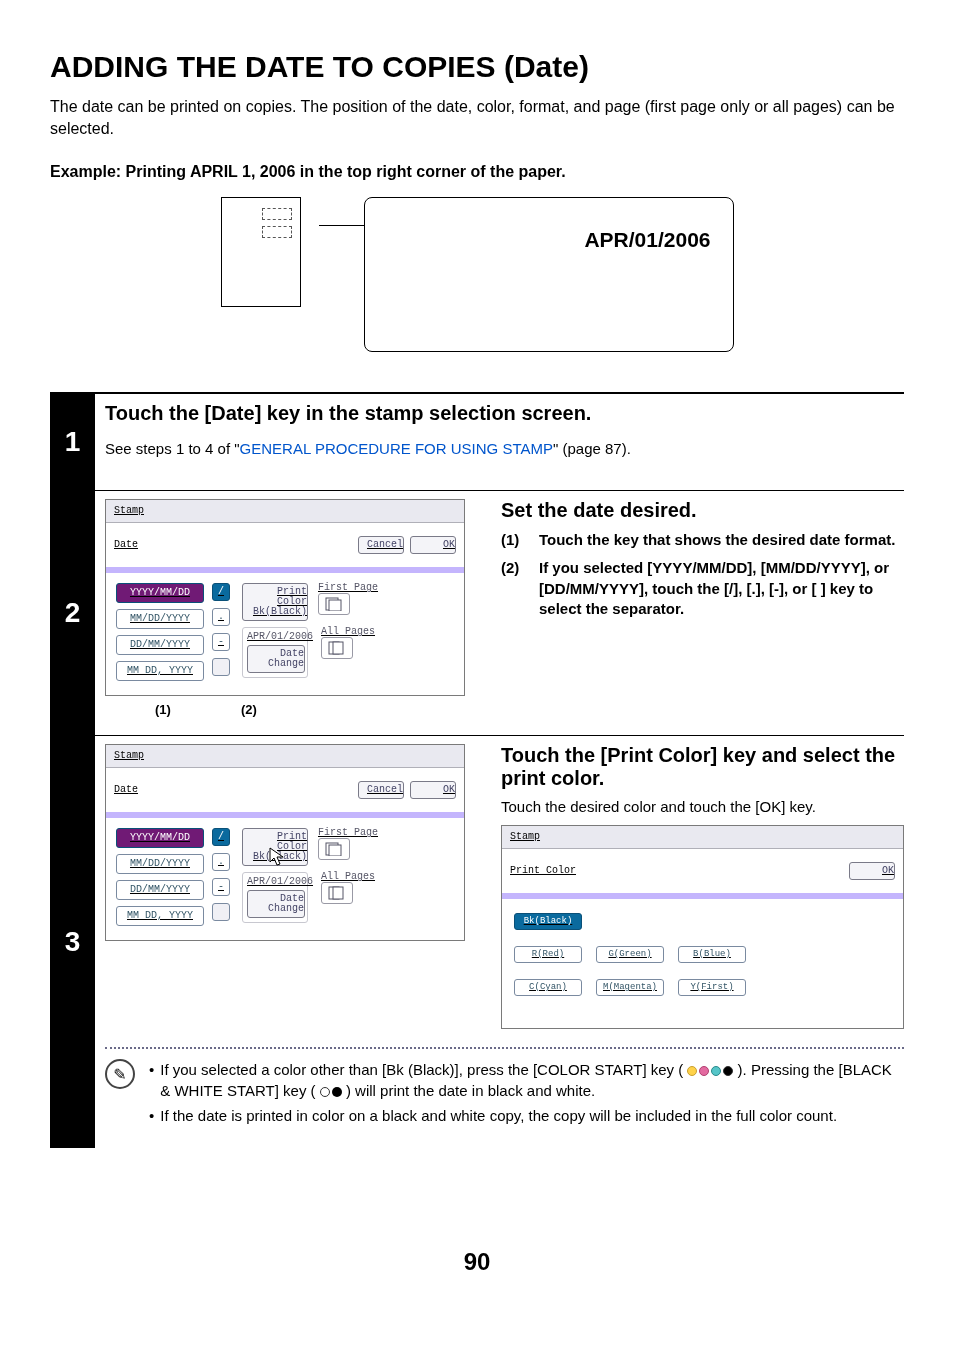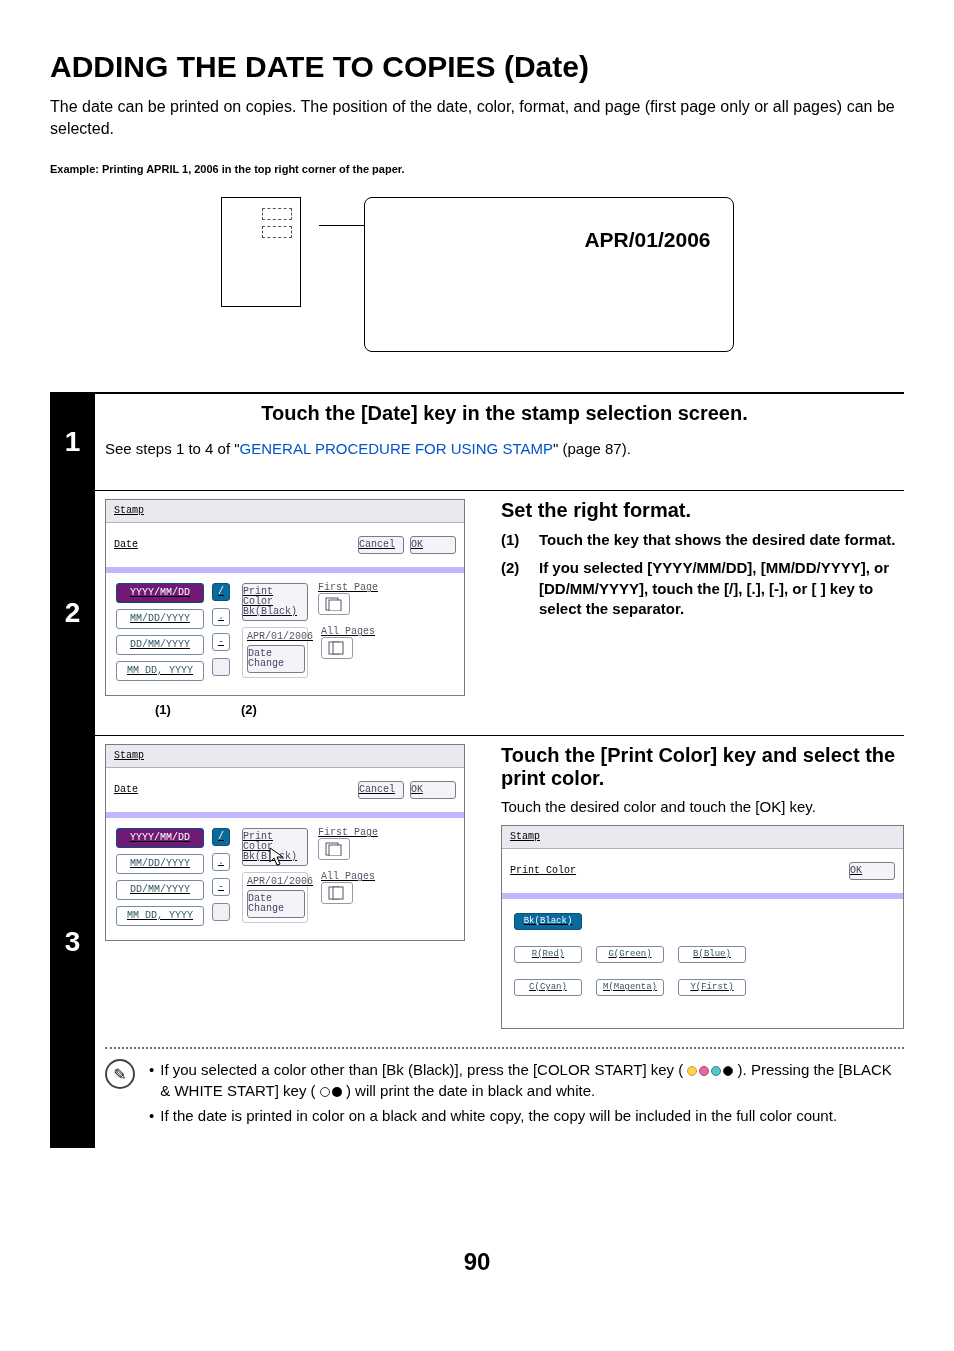--- a/index.html
+++ b/index.html
@@ -1,48 +1,48 @@
 <!DOCTYPE html>
 <html><head>
 <meta charset="utf-8">
 <style>
   *{box-sizing:border-box;}
   body{font-family:Arial,Helvetica,sans-serif;margin:0;background:#fff;color:#000;}
   .page{width:954px;margin:0 auto;padding:50px 50px 30px 50px;position:relative;}
   h1{font-size:30px;font-weight:bold;margin:0 0 12px 0;}
   .intro{font-size:16px;margin:0 0 24px 0;line-height:1.35;}
-  .example-label{font-size:11px;font-weight:bold;margin:0 0 22px 0;}
+  .example-label{font-size:16px;font-weight:bold;margin:0 0 16px 0;}
   .example-fig{display:flex;align-items:flex-start;justify-content:center;margin:0 0 40px 0;}
   .sheet-small{width:80px;height:110px;border:1px solid #000;position:relative;margin-right:18px;}
   .dashed{position:absolute;width:30px;height:12px;border:1px dashed #555;}
   .sheet-big{width:370px;height:155px;border:1px solid #000;border-radius:8px;padding:30px 22px 10px 22px;text-align:right;}
   .sheet-big .date{font-size:21px;font-weight:bold;}
   .arrow-line{position:relative;height:1px;border-top:1px solid #000;align-self:flex-start;margin-top:28px;width:45px;}
   .hr{border:none;border-top:2px solid #000;margin:0 0 0 0;}
   .step{display:flex;padding:0;margin-bottom:0;}
   .step-num{width:45px;background:#000;color:#fff;font-size:28px;font-weight:bold;display:flex;align-items:center;justify-content:center;}
   .step-body{flex:1;padding:8px 0 18px 10px;}
   .step1 .step-num{min-height:54px;}
-  .step-title{font-size:20px;font-weight:bold;margin:0 0 4px 0;text-align:center;}
+  .step-title{font-size:20px;font-weight:bold;margin:0 0 4px 0;}
   .step-sub{font-size:15px;}
   .link{color:#0055cc;}
   .hr-thin{border:none;border-top:1px solid #000;margin:0;}
   .step-cols{display:flex;gap:36px;align-items:flex-start;}
   .left-col{flex:0 0 360px;}
   .right-col{flex:1;}
   .right-col .st-title{font-size:20px;font-weight:bold;margin:0 0 8px 0;}
   .substep{margin:0 0 8px 0;font-size:15px;display:flex;gap:10px;line-height:1.35;}
   .substep .n{font-weight:bold;flex:0 0 28px;}
   .substep .t{font-weight:bold;}
   .ptext{font-size:15px;margin:0 0 10px 0;}
   .panel{border:1px solid #7a7a7a;background:#fff;font-family:"Courier New",monospace;font-size:10px;line-height:1;text-decoration:underline;}
   .panel .titlebar{background:#e9e9f0;padding:6px 8px;border-bottom:1px solid #b0b0b8;}
   .panel .subbar{display:flex;align-items:center;justify-content:flex-start;padding:13px 8px;border-bottom:6px solid #c4b5fd;gap:6px;}
   .panel .subbar .label{flex:1;}
-  .btn{border:1px solid #7a7a88;border-radius:3px;background:#f4f4f8;padding:3px 0;text-align:left;display:inline-block;min-width:46px;color:#446;}
+  .btn{border:1px solid #7a7a88;border-radius:3px;background:#f4f4f8;padding:3px 0;text-align:right;display:inline-block;min-width:46px;color:#446;}
   .btn.small{min-width:20px;font-size:10px;}
   .panel .body{padding:10px 10px 14px 10px;display:flex;gap:8px;}
   .optcol{display:flex;flex-direction:column;gap:6px;}
   .opt{border:1px solid #7a8aa0;border-radius:3px;padding:4px 0;text-align:center;width:88px;color:#356;background:#fff;}
   .opt.sel{background:#701a75;color:#fff;border-color:#0a5078;}
   .sep{border:1px solid #7a8aa0;border-radius:3px;width:18px;height:18px;text-align:center;color:#356;background:#fff;font-size:10px;line-height:16px;}
   .sep.sel{background:#0a6a9e;color:#fff;border-color:#0a5078;}
   .rwrap{display:flex;flex-direction:column;gap:6px;}
   .lbl{font-size:10px;color:#556;text-align:center;}
   .ibox{border:1px solid #9999a5;border-radius:3px;width:32px;height:22px;display:flex;align-items:center;justify-content:center;}
@@ -158,21 +158,21 @@
                 </div>
               </div>
             </div>
           </div>
           <div class="callout">
             <span>(1)</span>
             <span>(2)</span>
           </div>
         </div>
         <div class="right-col">
-          <p class="st-title">Set the right format.</p>
+          <p class="st-title">Set the date desired.</p>
           <div class="substep">
             <span class="n">(1)</span>
             <span class="t">Touch the key that shows the desired date format.</span>
           </div>
           <div class="substep">
             <span class="n">(2)</span>
             <span class="t">If you selected [YYYY/MM/DD], [MM/DD/YYYY], or [DD/MM/YYYY], touch the [/], [.], [-], or [ ] key to select the separator.</span>
           </div>
         </div>
       </div>

